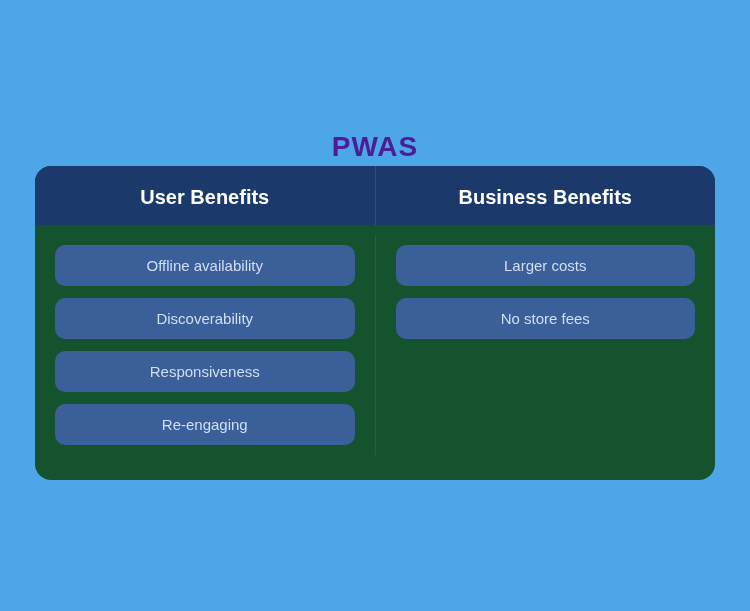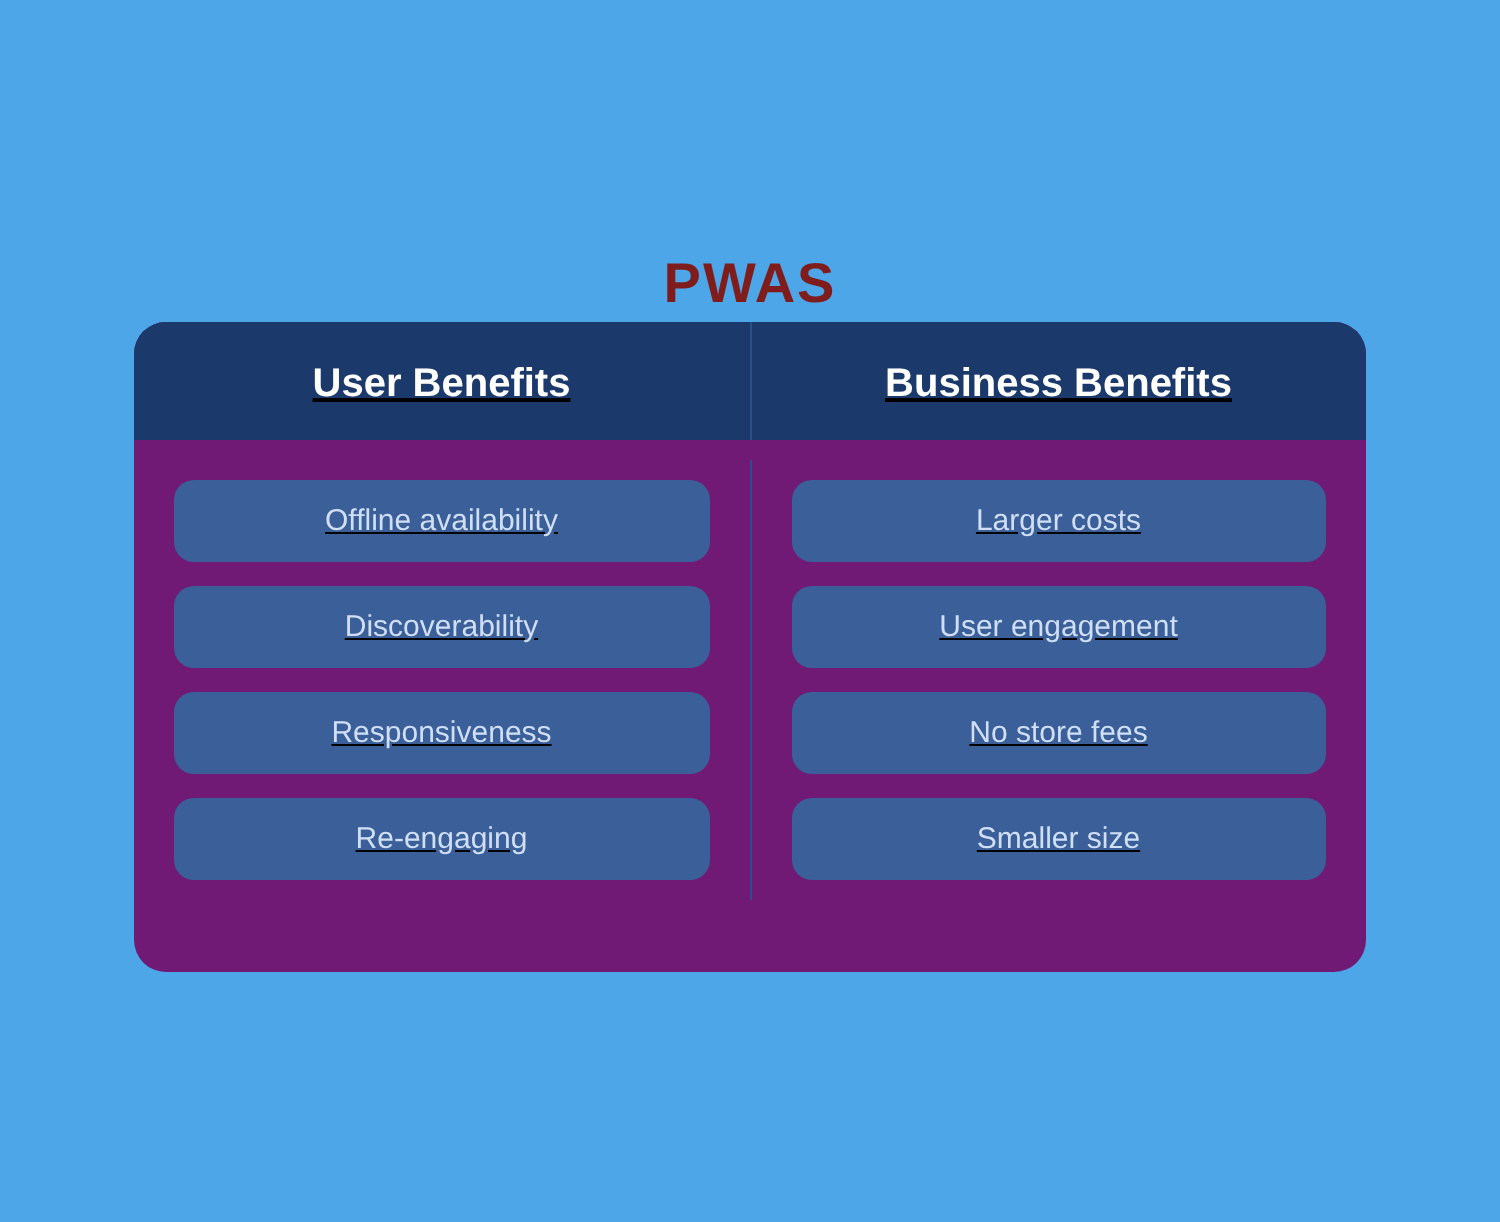--- a/index.html
+++ b/index.html
@@ -16,32 +16,31 @@
       flex-direction: column;
       align-items: center;
       justify-content: center;
       font-family: Arial, sans-serif;
       overflow: hidden;
     }
 
     .page-title {
       font-size: 28px;
       font-weight: bold;
-      color: #7f1d1d;
+      color: #4c1d95;
       margin-bottom: 3px;
       letter-spacing: 1px;
     }
 
     .main-card {
-      background-color: #701a75;
+      background-color: #14532d;
       border-radius: 16px;
-      width: 616px;
+      width: 680px;
       padding: 0;
       overflow: hidden;
-      text-decoration: underline;
     }
 
     .columns-header {
       display: flex;
       width: 100%;
     }
 
     .col-header {
       flex: 1;
       text-align: center;
@@ -56,21 +55,21 @@
       border-right: 1px solid #2a4f8a;
     }
 
     .col-header.business-benefits {
       background-color: #1b3a6b;
     }
 
     .columns-body {
       display: flex;
       width: 100%;
-      padding: 10px 0 36px 0;
+      padding: 10px 0 25px 0;
     }
 
     .col-body {
       flex: 1;
       display: flex;
       flex-direction: column;
       align-items: center;
       padding: 10px 20px;
       gap: 12px;
     }
@@ -101,18 +100,16 @@
   </div>
   <div class="columns-body">
     <div class="col-body user-col" id="user-col">
         <div class="benefit-pill">Offline availability</div>
         <div class="benefit-pill">Discoverability</div>
         <div class="benefit-pill">Responsiveness</div>
         <div class="benefit-pill">Re-engaging</div>
       </div>
     <div class="col-body business-col" id="business-col">
         <div class="benefit-pill">Larger costs</div>
-        <div class="benefit-pill">User engagement</div>
         <div class="benefit-pill">No store fees</div>
-        <div class="benefit-pill">Smaller size</div>
       </div>
   </div>
 </div>
 
 </body></html>

